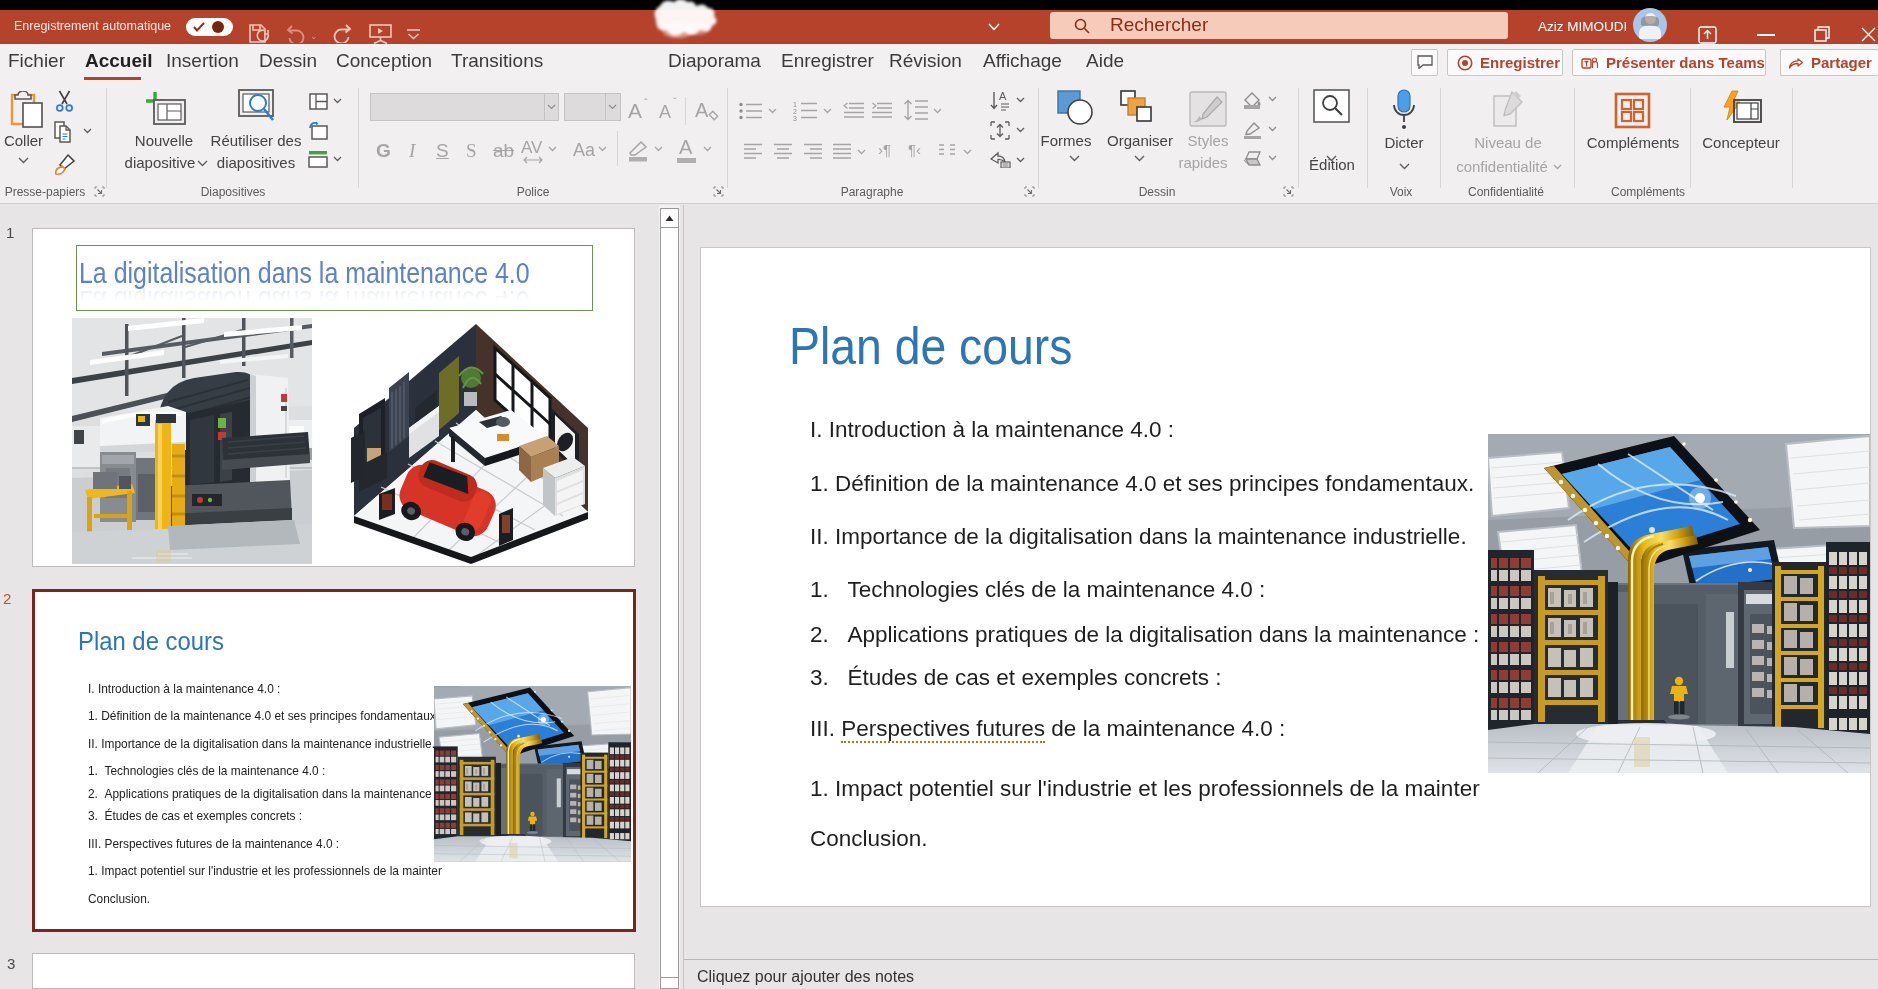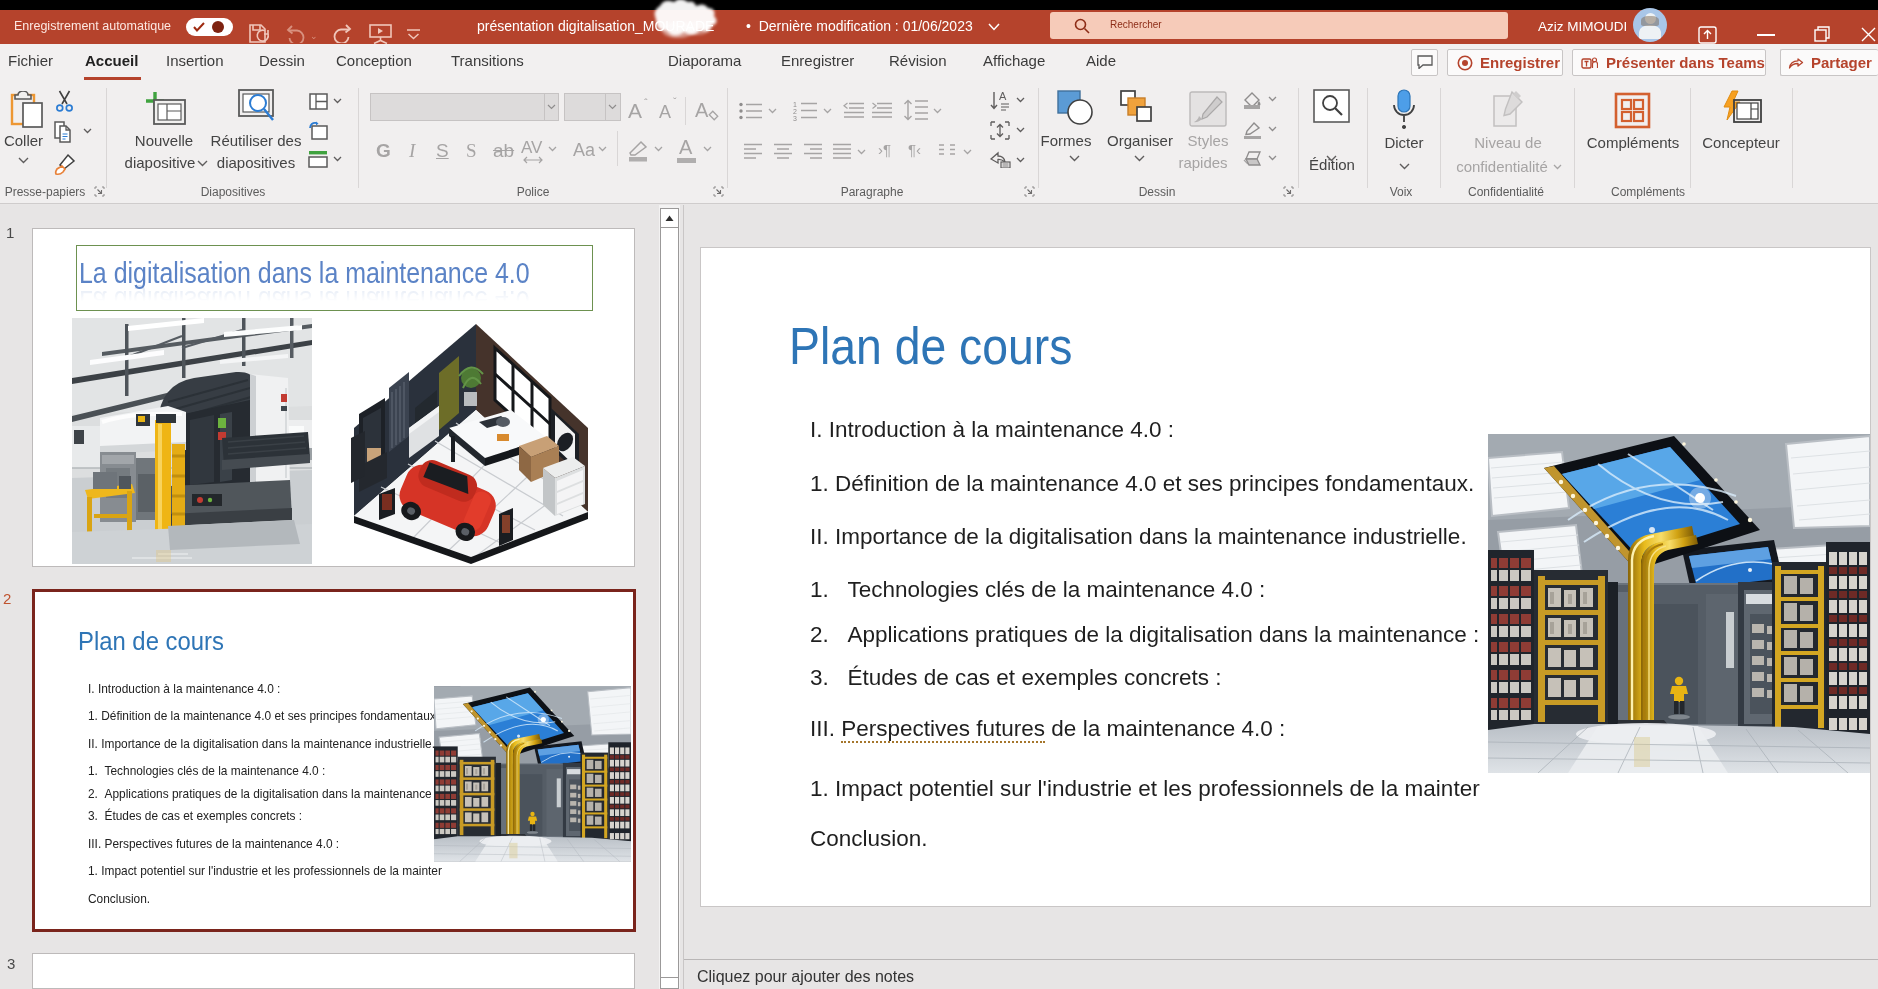--- a/index.html
+++ b/index.html
@@ -5,21 +5,21 @@
   * { margin:0; padding:0; box-sizing:border-box; }
   html,body { width:1878px; height:989px; overflow:hidden; font-family:"Liberation Sans", sans-serif; }
   .abs { position:absolute; }
   #page { position:relative; width:1878px; height:989px; background:#e8e6e6; }
   
   #blackstrip { left:0; top:0; width:1878px; height:10px; background:#000; }
   #titlebar { left:0; top:10px; width:1878px; height:34px; background:#b5432c; color:#fff; }
   .tb-txt { font-size:13px; color:#fde8e2; }
   
   #tabrow { left:0; top:44px; width:1878px; height:36px; background:#f2f0f0; }
-  .tab { position:absolute; top:0; height:36px; line-height:34px; font-size:15px; color:#3b3b3b; }
+  .tab { position:absolute; top:0; height:36px; line-height:34px; font-size:19px; color:#3b3b3b; }
   .ribbonbtn { position:absolute; top:5px; height:27px; border:1px solid #c8c5c5; background:#fbfafa; border-radius:2px; color:#b5432c; font-size:15px; font-weight:700; line-height:25px; }
   
   #ribbonbg { left:0; top:80px; width:1878px; height:124px; background:#f1efef; border-bottom:1px solid #cfcccc; }
   #ribbon { left:0; top:0; width:1878px; height:200px; }
   .vsep { position:absolute; top:88px; height:100px; width:1px; background:#d9d6d6; }
   .glabel { position:absolute; top:185px; font-size:12px; color:#5c5c5c; text-align:center; }
   .btxt { font-size:15px; color:#444; text-align:center; }
   .gray { color:#a6a4a4; }
   
   #workspace { left:0; top:205px; width:1878px; height:784px; background:#e7e5e5; }
@@ -79,32 +79,30 @@
       <rect x="1" y="1" width="21" height="12" fill="none" stroke="#f0c6ba" stroke-width="1.6"></rect>
       <path d="M9 4 L14 7 L9 10 Z" fill="#f0c6ba"></path>
       <path d="M11.5 13 V17 M5 19.5 L11.5 16.5 L18 19.5" fill="none" stroke="#f0c6ba" stroke-width="1.6"></path>
     </svg>
 
     <svg class="abs" style="left:406px;top:19px;width:15px;height:11px" viewBox="0 0 15 11">
       <path d="M1 1 H14" stroke="#f0c6ba" stroke-width="1.5"></path>
       <path d="M2.5 5 L7.5 9.5 L12.5 5" fill="none" stroke="#f0c6ba" stroke-width="1.5"></path>
     </svg>
 
-    <div class="abs" style="left:477px;top:0;height:34px;line-height:33px;font-size:14px;color:#ffffff;">présentation digitalisation_MOURADE</div>
-    <div class="abs" style="left:746px;top:0;height:34px;line-height:33px;font-size:14px;color:#ffffff;">•&nbsp;&nbsp;Dernière modification : 01/06/2023</div>
     <svg class="abs" style="left:988px;top:13px;width:12px;height:8px" viewBox="0 0 12 8">
         <path d="M1 1 L6 6.5 L11 1" fill="none" stroke="#fff" stroke-width="1.5"></path>
       </svg>
 
     <div class="abs" style="left:1050px;top:2px;width:458px;height:27px;background:#f6cbb9;border-radius:3px;"></div>
     <svg class="abs" style="left:1074px;top:8px;width:16px;height:16px" viewBox="0 0 16 16">
         <circle cx="6.5" cy="6.5" r="5" fill="none" stroke="#8d2d17" stroke-width="1.6"></circle>
         <path d="M10.5 10.5 L15 15" stroke="#8d2d17" stroke-width="1.6"></path>
       </svg>
-    <div class="abs" style="left:1110px;top:2px;height:36px;line-height:26px;font-size:10px;color:#8d2d17;">Rechercher</div>
+    <div class="abs" style="left:1110px;top:2px;height:36px;line-height:26px;font-size:19px;color:#8d2d17;">Rechercher</div>
 
     <div class="abs" style="left:1538px;top:0;height:34px;line-height:33px;font-size:13.5px;color:#fff;">Aziz MIMOUDI</div>
     <div class="abs" style="left:1633px;top:-2px;width:34px;height:34px;border-radius:50%;background:#a9c6e8;overflow:hidden;">
       <div class="abs" style="left:12px;top:5px;width:11px;height:11px;border-radius:50%;background:#eef2f5;"></div>
       <div class="abs" style="left:6px;top:17px;width:22px;height:14px;border-radius:50% 50% 0 0;background:#eef2f5;"></div>
       <div class="abs" style="left:8px;top:8px;width:18px;height:10px;background:#7d6a55;border-radius:40% 40% 20% 20%;opacity:0.5"></div>
     </div>
 
     <svg class="abs" style="left:1698px;top:16px;width:19px;height:18px" viewBox="0 0 19 18">
       <rect x="1" y="1" width="17" height="16" rx="2" fill="none" stroke="#fff" stroke-width="1.4"></rect>

